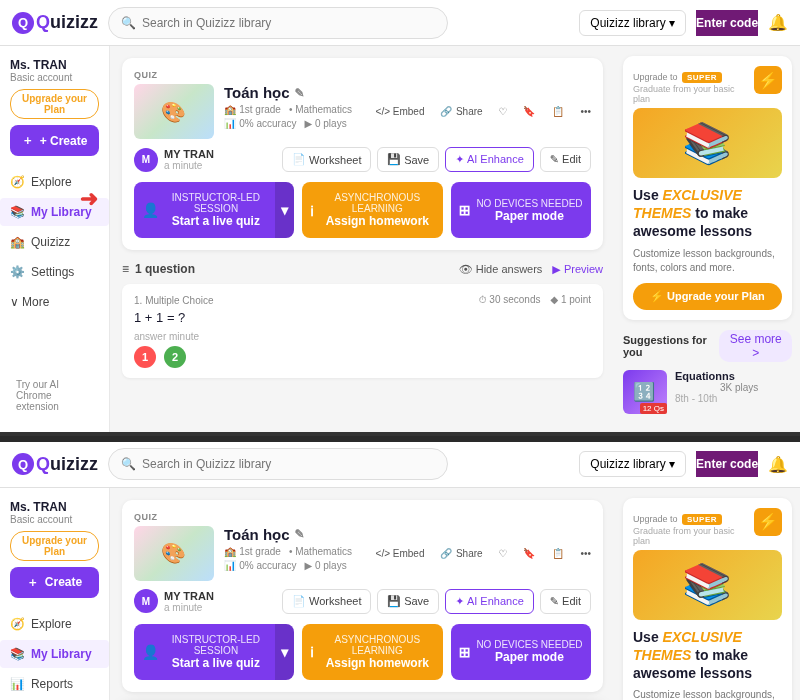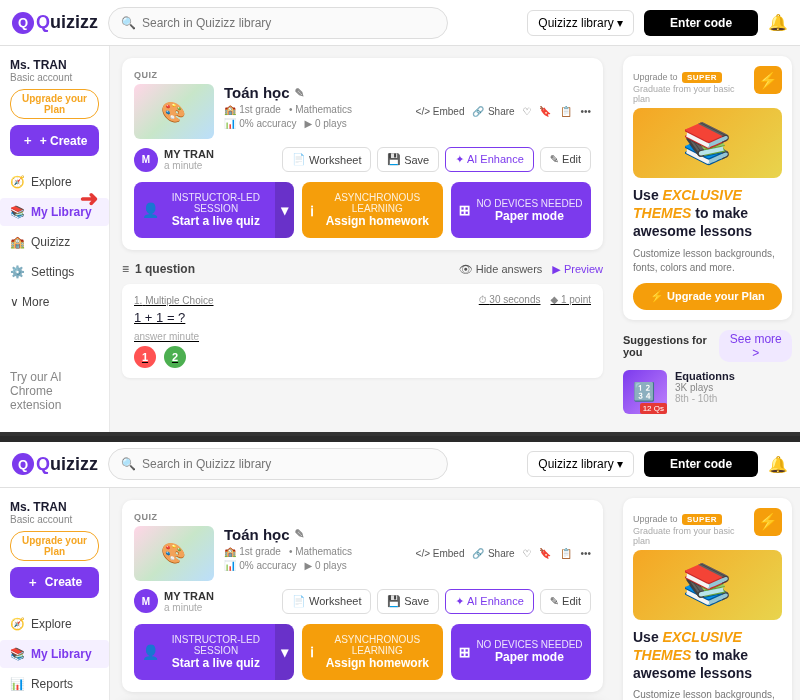--- a/index.html
+++ b/index.html
@@ -54,25 +54,25 @@
     .quizizz-lib-btn {
       background: white;
       border: 1px solid #ddd;
       border-radius: 6px;
       padding: 5px 10px;
       font-size: 12px;
       cursor: pointer;
       display: flex; align-items: center; gap: 4px;
     }
     .enter-code-btn {
-      background: #000000;
+      background: #701a75;
       color: white;
       border: none;
-      border-radius: 6px;
-      padding: 6px 26px;
+      border-radius: 0;
+      padding: 6px 0;
       font-size: 12px;
       font-weight: 600;
       cursor: pointer;
     }
     .bell-icon { font-size: 16px; color: #555; cursor: pointer; }
 
     
     .layout { display: flex; }
 
     
@@ -140,21 +140,21 @@
       width: 80px; height: 55px;
       background: linear-gradient(135deg, #ffd6e7, #c8e6c9, #bbdefb);
       border-radius: 6px;
       display: flex; align-items: center; justify-content: center;
       font-size: 20px;
       flex-shrink: 0;
     }
     .quiz-info { flex: 1; }
     .quiz-title { font-size: 15px; font-weight: 700; color: #1a1a2e; display: flex; align-items: center; gap: 5px; }
     .quiz-meta { font-size: 10px; color: #888; margin-top: 3px; display: flex; gap: 8px; align-items: center; }
-    .quiz-actions { display: flex; gap: 8px; font-size: 10px; color: #555; align-items: center; }
+    .quiz-actions { display: flex; gap: 16px; font-size: 10px; color: #555; align-items: center; }
     .quiz-actions span { display: flex; align-items: center; gap: 3px; cursor: pointer; }
 
     
     .author-row {
       display: flex; align-items: center; justify-content: space-between;
       margin-top: 8px;
     }
     .author-left { display: flex; align-items: center; gap: 6px; }
     .avatar {
       width: 24px; height: 24px; border-radius: 50%;
@@ -222,21 +222,20 @@
       font-size: 11px; color: #555; cursor: pointer; display: flex; align-items: center; gap: 3px;
     }
     .preview-btn { color: #7c3aed; }
 
     .question-item {
       background: white;
       border-radius: 8px;
       padding: 10px 12px;
       margin-bottom: 21px;
       box-shadow: 0 1px 3px rgba(0,0,0,0.06);
-      text-decoration: underline;
     }
     .question-top { display: flex; justify-content: space-between; align-items: center; margin-bottom: 4px; }
     .question-type { font-size: 10px; color: #888; }
     .question-meta { font-size: 10px; color: #888; display: flex; gap: 10px; }
     .question-text { font-size: 13px; color: #1a1a2e; font-weight: 500; margin-bottom: 6px; }
     .answer-label { font-size: 10px; color: #aaa; margin-bottom: 4px; }
     .answers { display: flex; gap: 8px; align-items: center; }
     .answer-chip {
       width: 22px; height: 22px; border-radius: 50%;
       display: flex; align-items: center; justify-content: center;
@@ -315,21 +314,21 @@
       display: flex; align-items: center; justify-content: center;
       font-size: 18px; flex-shrink: 0;
       position: relative;
     }
     .suggestion-badge {
       position: absolute; bottom: 0; right: 0;
       background: #e53935; color: white; font-size: 8px; padding: 1px 3px; border-radius: 2px;
     }
     .suggestion-info { flex: 1; }
     .suggestion-title { font-size: 11px; font-weight: 600; color: #1a1a2e; }
-    .suggestion-plays { font-size: 10px; color: #888; }
+    .suggestion-plays { font-size: 10px; color: #888; margin-left: 45px; }
     .suggestion-grade { font-size: 10px; color: #aaa; }
 
     
     .dropdown-popup {
       background: white;
       border-radius: 10px;
       padding: 10px;
       box-shadow: 0 4px 16px rgba(0,0,0,0.15);
       margin-top: 6px;
       border: 1px solid #e8e8e8;
@@ -390,21 +389,21 @@
         <span>🏫</span>
         <span>Quizizz</span>
       </div>
       <div class="sidebar-item">
         <span>⚙️</span>
         <span>Settings</span>
       </div>
       <div class="sidebar-item">
         <span>∨ More</span>
       </div>
-      <div style="margin-top:auto; padding:8px 10px; font-size:12px; color:#888;">Try our AI Chrome extension</div>
+      <div style="margin-top:auto; padding:8px 16px; font-size:10px; color:#888;">Try our AI Chrome extension</div>
     </div>
 
     <div class="main content-wrapper">
 
       <div style="position:absolute; left:-30px; top:140px; color:#e53935; font-size:22px; font-weight:900; z-index:10;">➜</div>
 
       <div class="quiz-card">
         <div class="quiz-label">QUIZ</div>
         <div class="quiz-top">
           <div class="quiz-thumb">🎨</div>

